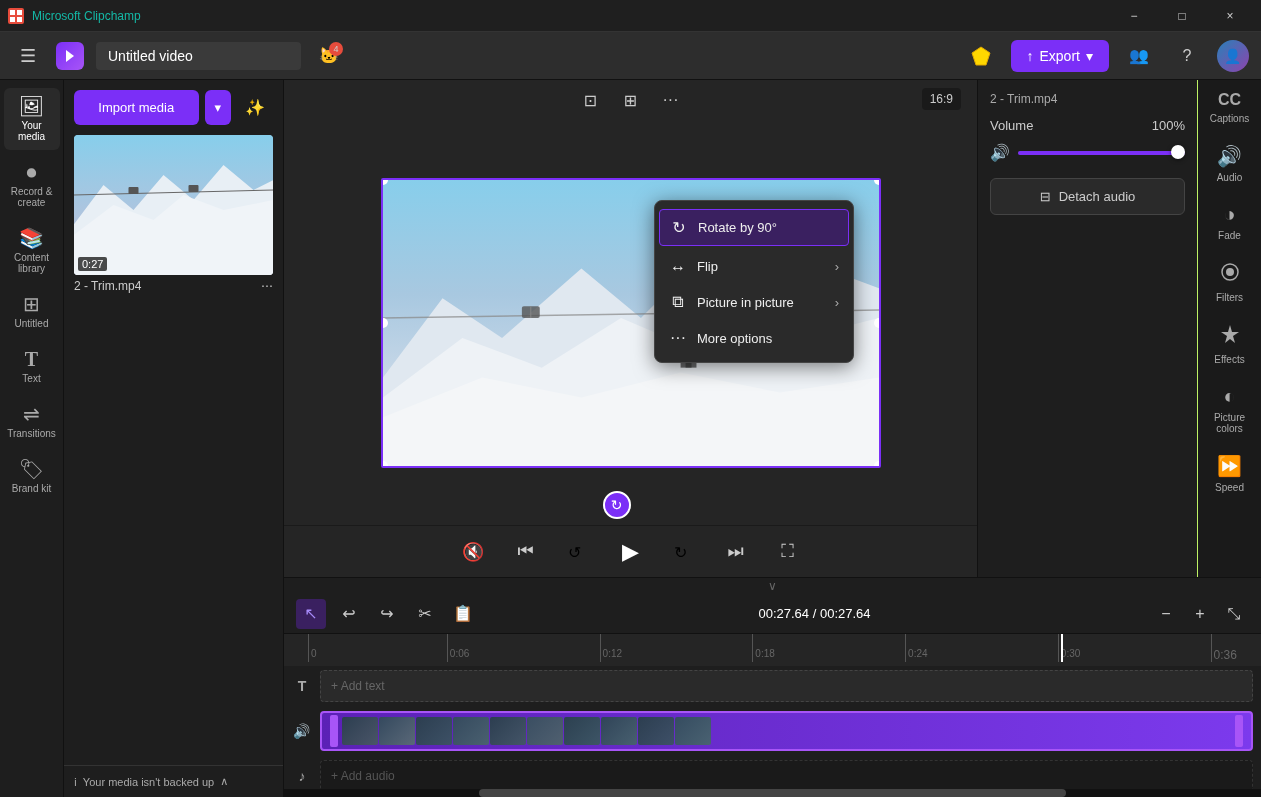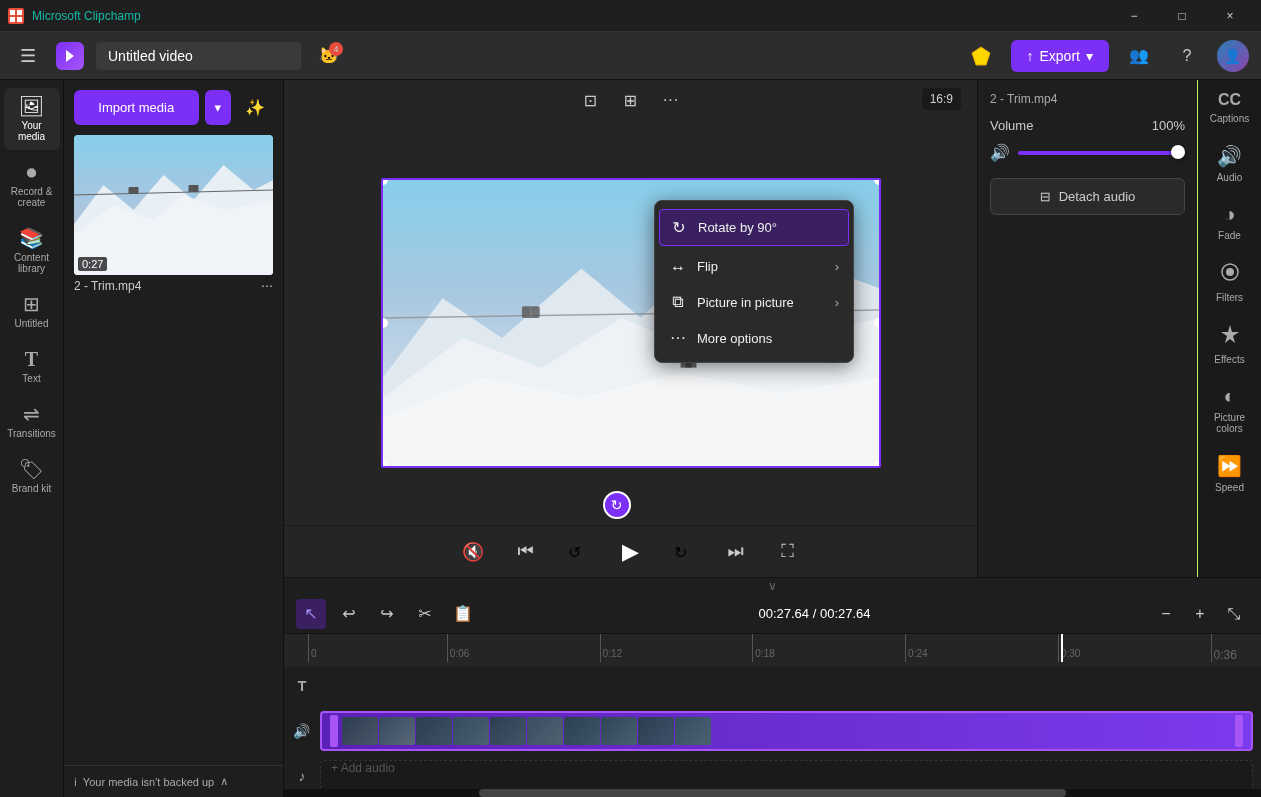--- a/index.html
+++ b/index.html
@@ -83,21 +83,21 @@
     .tl-time { font-size: 13px; color: #fff; flex: 1; text-align: center; }
     .tl-zoom-group { display: flex; gap: 4px; margin-left: auto; }
     .track-row { display: flex; align-items: center; height: 40px; padding: 0 8px; gap: 8px; }
     .track-label { width: 20px; display: flex; align-items: center; justify-content: center; color: #aaa; font-size: 12px; flex-shrink: 0; }
     .track-content { flex: 1; height: 32px; position: relative; }
     .text-track { height: 32px; display: flex; align-items: center; background: #2a2a2a; border: 1px dashed #444; border-radius: 4px; padding: 0 10px; font-size: 12px; color: #666; cursor: pointer; }
     .video-track-clip { height: 36px; background: linear-gradient(to right, #5b21b6, #7c3aed); border-radius: 4px; display: flex; align-items: center; gap: 4px; padding: 0 8px; position: relative; overflow: hidden; border: 2px solid #a855f7; }
     .track-frames { display: flex; gap: 1px; flex: 1; overflow: hidden; }
     .track-frame { width: 36px; height: 28px; background: #2c3e50; border-radius: 2px; flex-shrink: 0; }
     .track-handle { width: 8px; height: 32px; background: #a855f7; border-radius: 2px; cursor: ew-resize; flex-shrink: 0; }
-    .audio-track { height: 32px; display: flex; align-items: flex-start; background: #1a1a1a; border: 1px dashed #333; border-radius: 4px; padding: 0 10px; font-size: 12px; color: #555; cursor: pointer; }
+    .audio-track { height: 32px; display: flex; align-items: center; background: #1a1a1a; border: 1px dashed #333; border-radius: 4px; padding: 0 10px; font-size: 12px; color: #555; cursor: pointer; }
     .timeline-scroll { height: 8px; background: #111; }
     .scroll-bar { height: 8px; background: #444; border-radius: 4px; width: 60%; margin: 0 auto; }
 
     
     .right-panel { width: 220px; background: #1e1e1e; display: flex; flex-direction: column; border-left: 1px solid #111; flex-shrink: 0; padding: 12px; }
     .rp-clip-title { font-size: 12px; color: #aaa; margin-bottom: 12px; }
     .rp-volume-row { display: flex; align-items: center; justify-content: space-between; margin-bottom: 10px; }
     .rp-label { font-size: 13px; color: #ccc; }
     .rp-value { font-size: 13px; color: #ccc; }
     .volume-slider-row { display: flex; align-items: center; gap: 8px; margin-bottom: 16px; }
@@ -435,20 +435,25 @@
           </div>
         </div>
       </div>
 
       <div style="flex:1;overflow-y:auto;position:relative;">
 
         <div class="track-row">
           <div class="track-label">
             <span style="font-size:14px;font-weight:bold;">T</span>
           </div>
+          <div class="track-content">
+            <div class="text-track">
+              <span>+ Add text</span>
+            </div>
+          </div>
         </div>
 
         <div class="track-row" style="height:50px;">
           <div class="track-label">
             <span style="font-size:14px;">🔊</span>
           </div>
           <div class="track-content" style="height:40px;">
             <div class="video-track-clip" style="height:40px;">
               <div class="track-handle"></div>
               <div class="track-frames">

